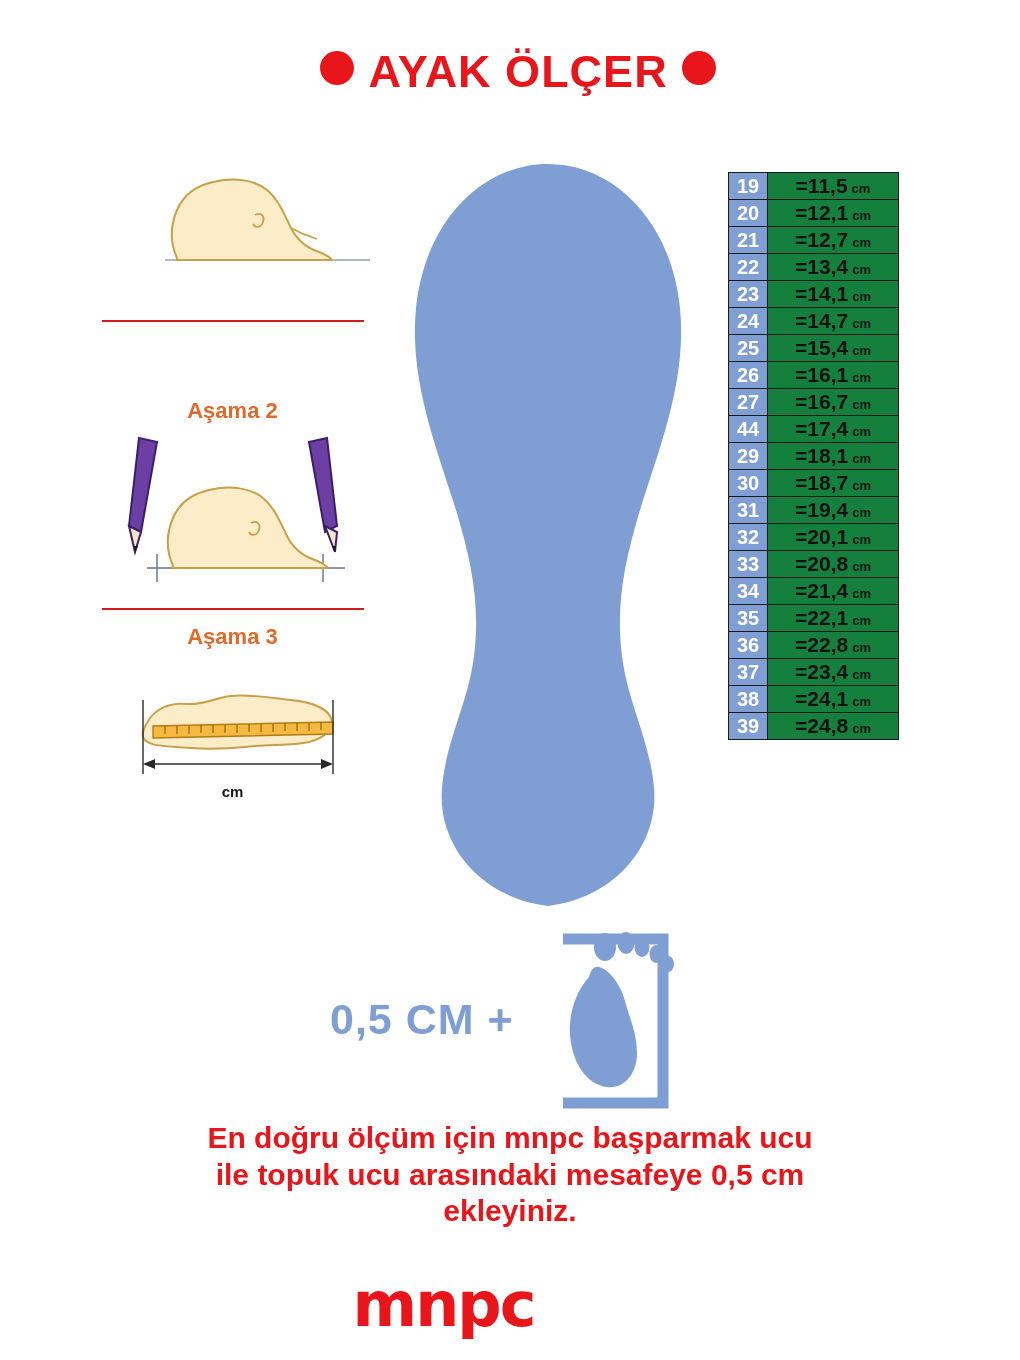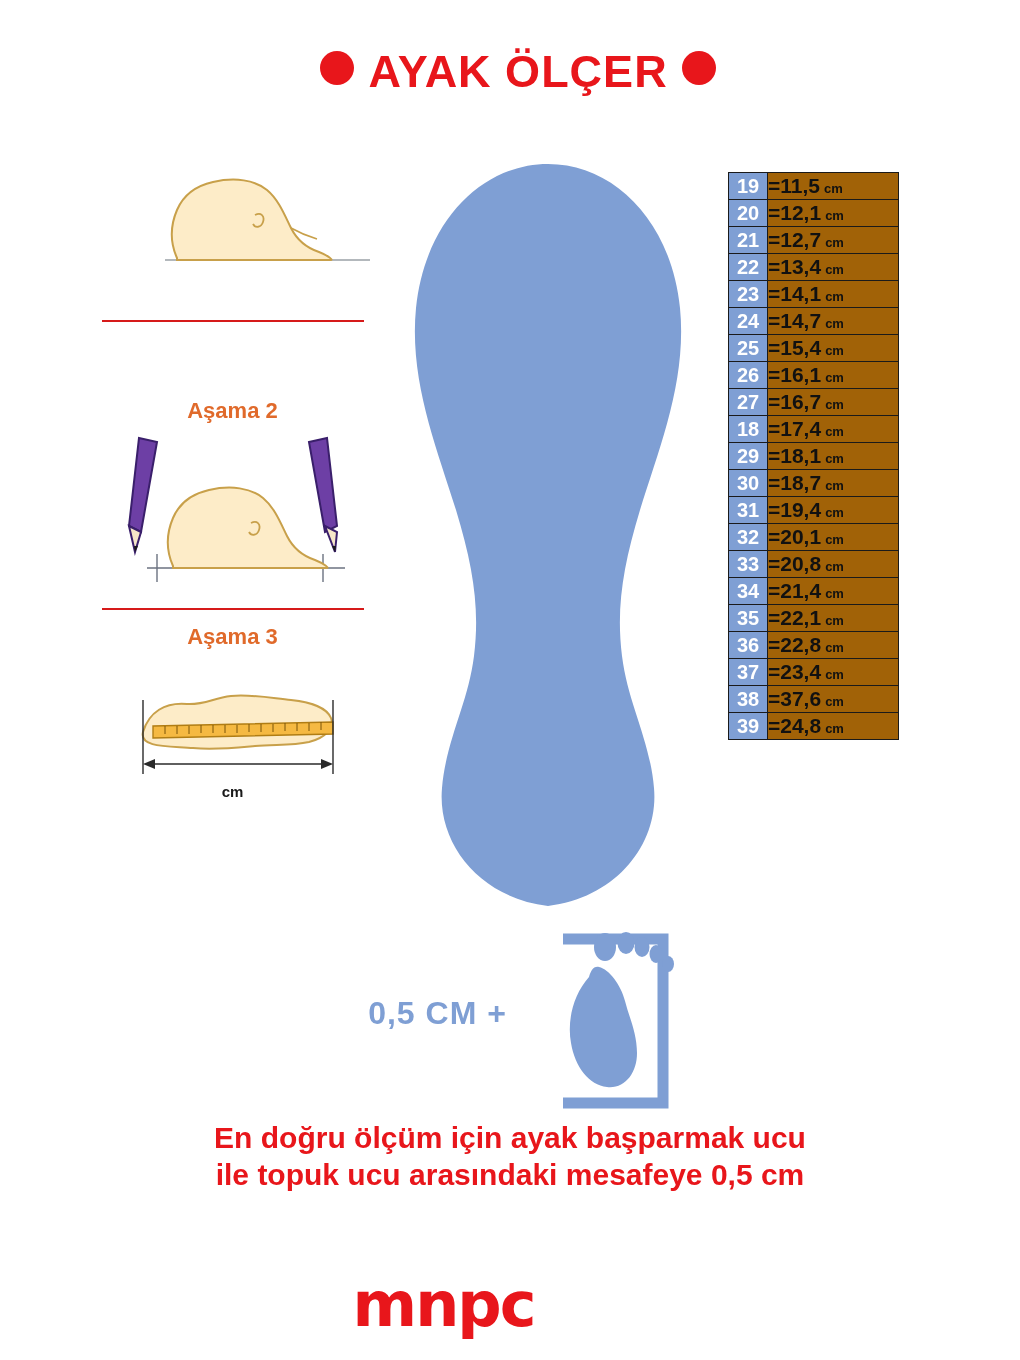--- a/index.html
+++ b/index.html
@@ -97,25 +97,25 @@
   td.sz {
     width: 38px;
     background: #7f9fd4;
     color: #ffffff;
     font-weight: bold;
     font-size: 20px;
     text-align: center;
   }
   td.val {
     width: 130px;
-    background: #a16207;
+    background: #15803d;
     color: #111111;
     font-weight: bold;
     font-size: 21px;
-    text-align: left;
+    text-align: center;
     padding-left: 8px;
     white-space: nowrap;
   }
   td.val .unit {
     font-size: 13px;
     font-weight: bold;
     margin-left: 4px;
   }
 
   
@@ -124,22 +124,22 @@
     left: 330px;
     top: 915px;
     width: 370px;
     height: 210px;
   }
   #plus-text {
     position: absolute;
     left: 0;
     top: 80px;
     width: 215px;
-    text-align: center;
-    font-size: 32px;
+    text-align: left;
+    font-size: 43px;
     font-weight: bold;
     color: #7f9fd4;
     letter-spacing: 1px;
   }
   #foot-icon {
     position: absolute;
     left: 215px;
     top: 10px;
   }
 
@@ -311,21 +311,21 @@
       </tr>
       <tr>
         <td class="sz">26</td>
         <td class="val"><span>=16,1</span><span class="unit">cm</span></td>
       </tr>
       <tr>
         <td class="sz">27</td>
         <td class="val"><span>=16,7</span><span class="unit">cm</span></td>
       </tr>
       <tr>
-        <td class="sz">18</td>
+        <td class="sz">44</td>
         <td class="val"><span>=17,4</span><span class="unit">cm</span></td>
       </tr>
       <tr>
         <td class="sz">29</td>
         <td class="val"><span>=18,1</span><span class="unit">cm</span></td>
       </tr>
       <tr>
         <td class="sz">30</td>
         <td class="val"><span>=18,7</span><span class="unit">cm</span></td>
       </tr>
@@ -352,21 +352,21 @@
       <tr>
         <td class="sz">36</td>
         <td class="val"><span>=22,8</span><span class="unit">cm</span></td>
       </tr>
       <tr>
         <td class="sz">37</td>
         <td class="val"><span>=23,4</span><span class="unit">cm</span></td>
       </tr>
       <tr>
         <td class="sz">38</td>
-        <td class="val"><span>=37,6</span><span class="unit">cm</span></td>
+        <td class="val"><span>=24,1</span><span class="unit">cm</span></td>
       </tr>
       <tr>
         <td class="sz">39</td>
         <td class="val"><span>=24,8</span><span class="unit">cm</span></td>
       </tr>
     </tbody>
 </table>
 
 <div id="plus-row">
   <div id="plus-text">0,5 CM  +</div>
@@ -378,19 +378,20 @@
       <ellipse cx="60" cy="22" rx="11" ry="14" fill="#7f9fd4"></ellipse>
       <ellipse cx="81" cy="18" rx="8.5" ry="11" fill="#7f9fd4"></ellipse>
       <ellipse cx="97" cy="22" rx="7.5" ry="10" fill="#7f9fd4"></ellipse>
       <ellipse cx="111" cy="29" rx="6.5" ry="9" fill="#7f9fd4"></ellipse>
       <ellipse cx="123" cy="39" rx="6" ry="8" fill="#7f9fd4"></ellipse>
     </svg>
   </div>
 </div>
 
 <div id="note">
-  <div>En doğru ölçüm için ayak başparmak ucu</div>
+  <div>En doğru ölçüm için mnpc başparmak ucu</div>
   <div>ile topuk ucu arasındaki mesafeye 0,5 cm</div>
+  <div>ekleyiniz.</div>
 </div>
 
 <div id="logo">
   <span id="logo-text">mnpc</span>
 </div>
 
 </body></html>

